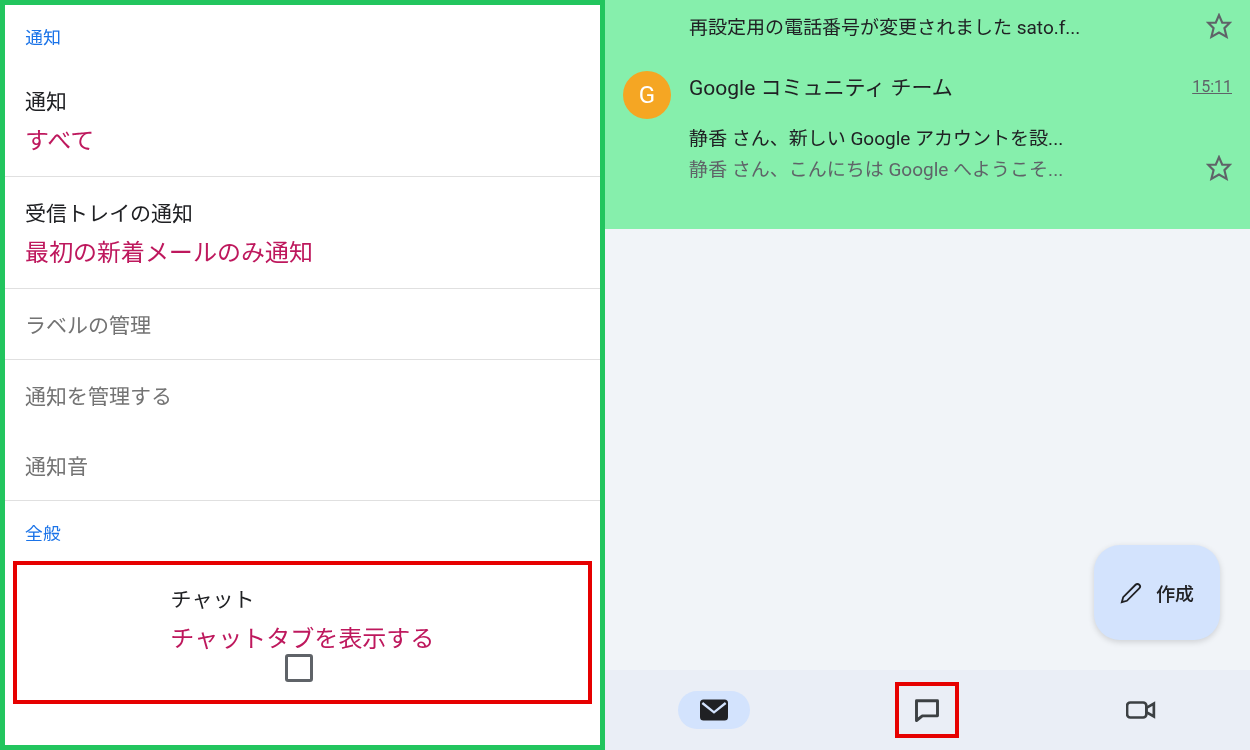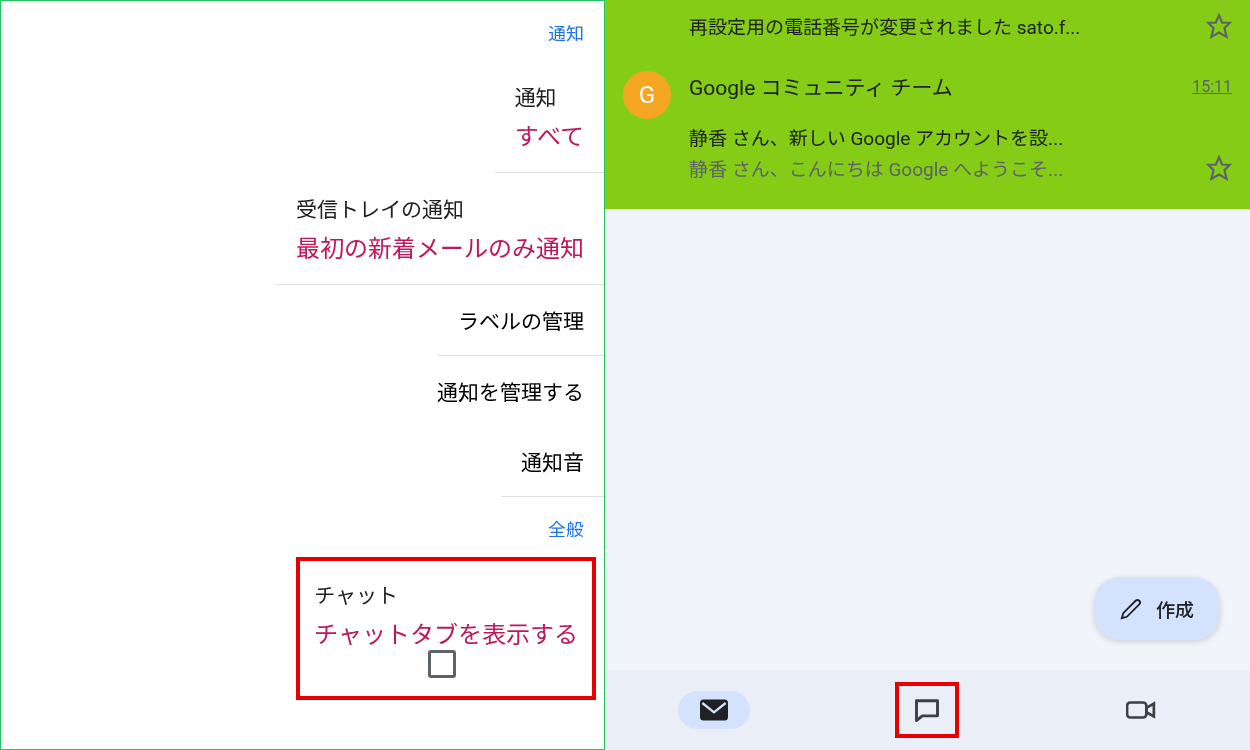--- a/index.html
+++ b/index.html
@@ -13,25 +13,24 @@
       width: 1250px;
       height: 750px;
       display: flex;
       overflow: hidden;
     }
     
     
     .settings-panel {
       width: 605px;
       height: 750px;
-      border: 1px solid #22c55e;
+      border: 5px solid #22c55e;
       background: #fff;
       display: flex;
       flex-direction: column;
-      align-items: flex-end;
     }
     .section-header {
       color: #1a73e8;
       font-size: 18px;
       padding: 18px 20px 16px 20px;
       font-weight: 400;
     }
     .settings-item {
       padding: 20px 20px;
       border-bottom: 1px solid #e0e0e0;
@@ -43,21 +42,21 @@
       font-size: 21px;
       color: #202124;
       margin-bottom: 6px;
     }
     .settings-item-subtitle {
       font-size: 24px;
       color: #be185d;
     }
     .settings-item-single {
       font-size: 21px;
-      color: #000000;
+      color: #737373;
     }
     .highlight-box {
       border: 4px solid #e60000;
       margin: 0 8px 8px 8px;
       padding: 18px 14px;
       display: flex;
       align-items: center;
       justify-content: space-between;
       flex-direction: column;
     }
@@ -75,22 +74,22 @@
     
     .inbox-panel {
       flex: 1;
       height: 750px;
       background: #f1f4f8;
       position: relative;
       display: flex;
       flex-direction: column;
     }
     .email-list {
-      background: #84cc16;
-      padding-bottom: 12px;
+      background: #86efac;
+      padding-bottom: 32px;
     }
     .email-row-partial {
       display: flex;
       align-items: flex-start;
       padding: 12px 18px 16px 18px;
     }
     .email-row {
       display: flex;
       align-items: flex-start;
       padding: 16px 18px;
@@ -163,21 +162,21 @@
       color: #5f6368;
     }
     
     
     .compose-button {
       position: absolute;
       right: 30px;
       bottom: 110px;
       background: #d3e3fd;
       border-radius: 26px;
-      padding: 18px 26px;
+      padding: 34px 26px;
       display: flex;
       align-items: center;
       gap: 14px;
       box-shadow: 0 2px 6px rgba(0,0,0,0.15);
     }
     .compose-label {
       font-size: 19px;
       color: #202124;
       font-weight: 500;
     }

